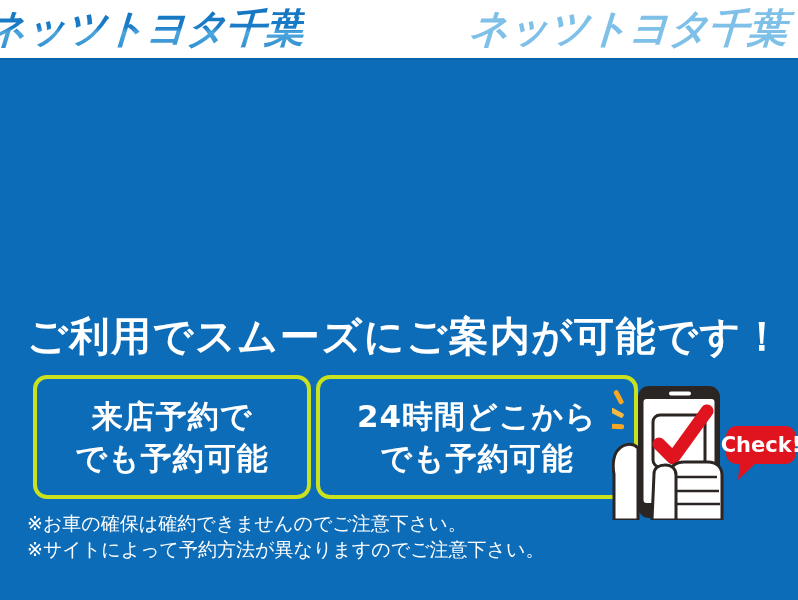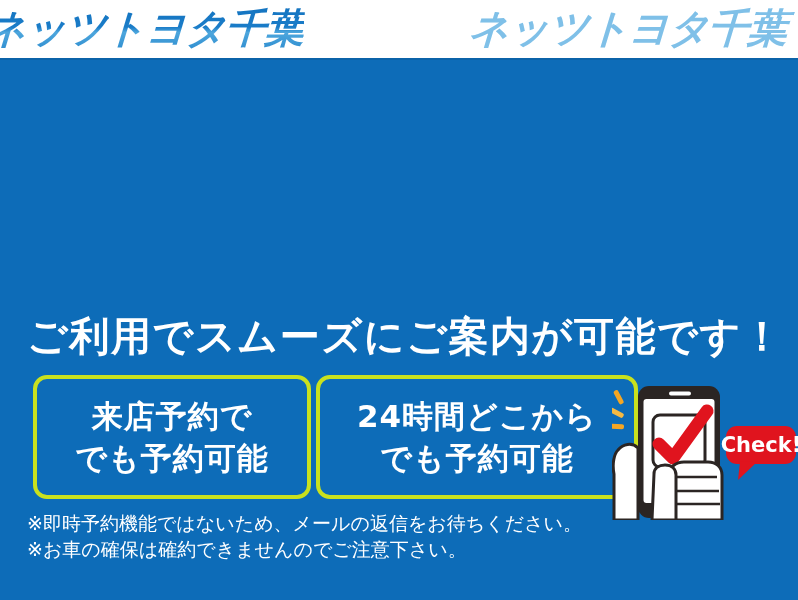--- a/index.html
+++ b/index.html
@@ -221,17 +221,17 @@
 
       <g>
         <rect x="114" y="44" width="70" height="38" rx="11" fill="#e0141e"></rect>
         <path d="M128 80 L126 98 L146 79 Z" fill="#e0141e"></path>
         <text x="149" y="70" text-anchor="middle" font-family="DejaVu Sans, sans-serif" font-size="21" font-weight="700" fill="#ffffff" id="bubble-label">Check!</text>
       </g>
     </svg>
   </div>
 
   <div class="notes">
-    <span class="note-line">※即時予約機能ではないため、メールの返信をお待ちください。</span>
     <span class="note-line">※お車の確保は確約できませんのでご注意下さい。</span>
+    <span class="note-line">※サイトによって予約方法が異なりますのでご注意下さい。</span>
   </div>
 
 </div>
 
 </body></html>

